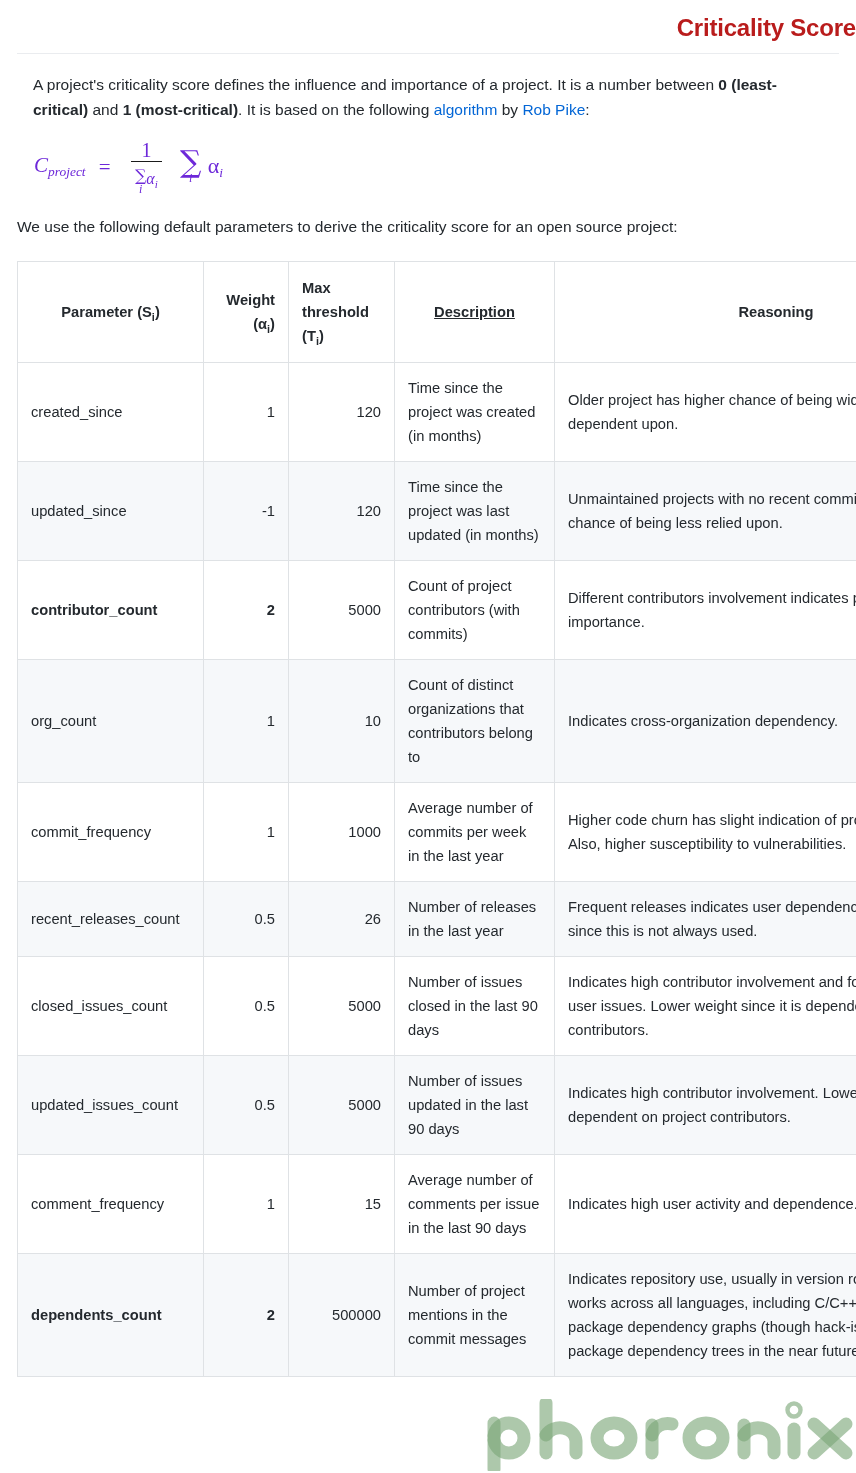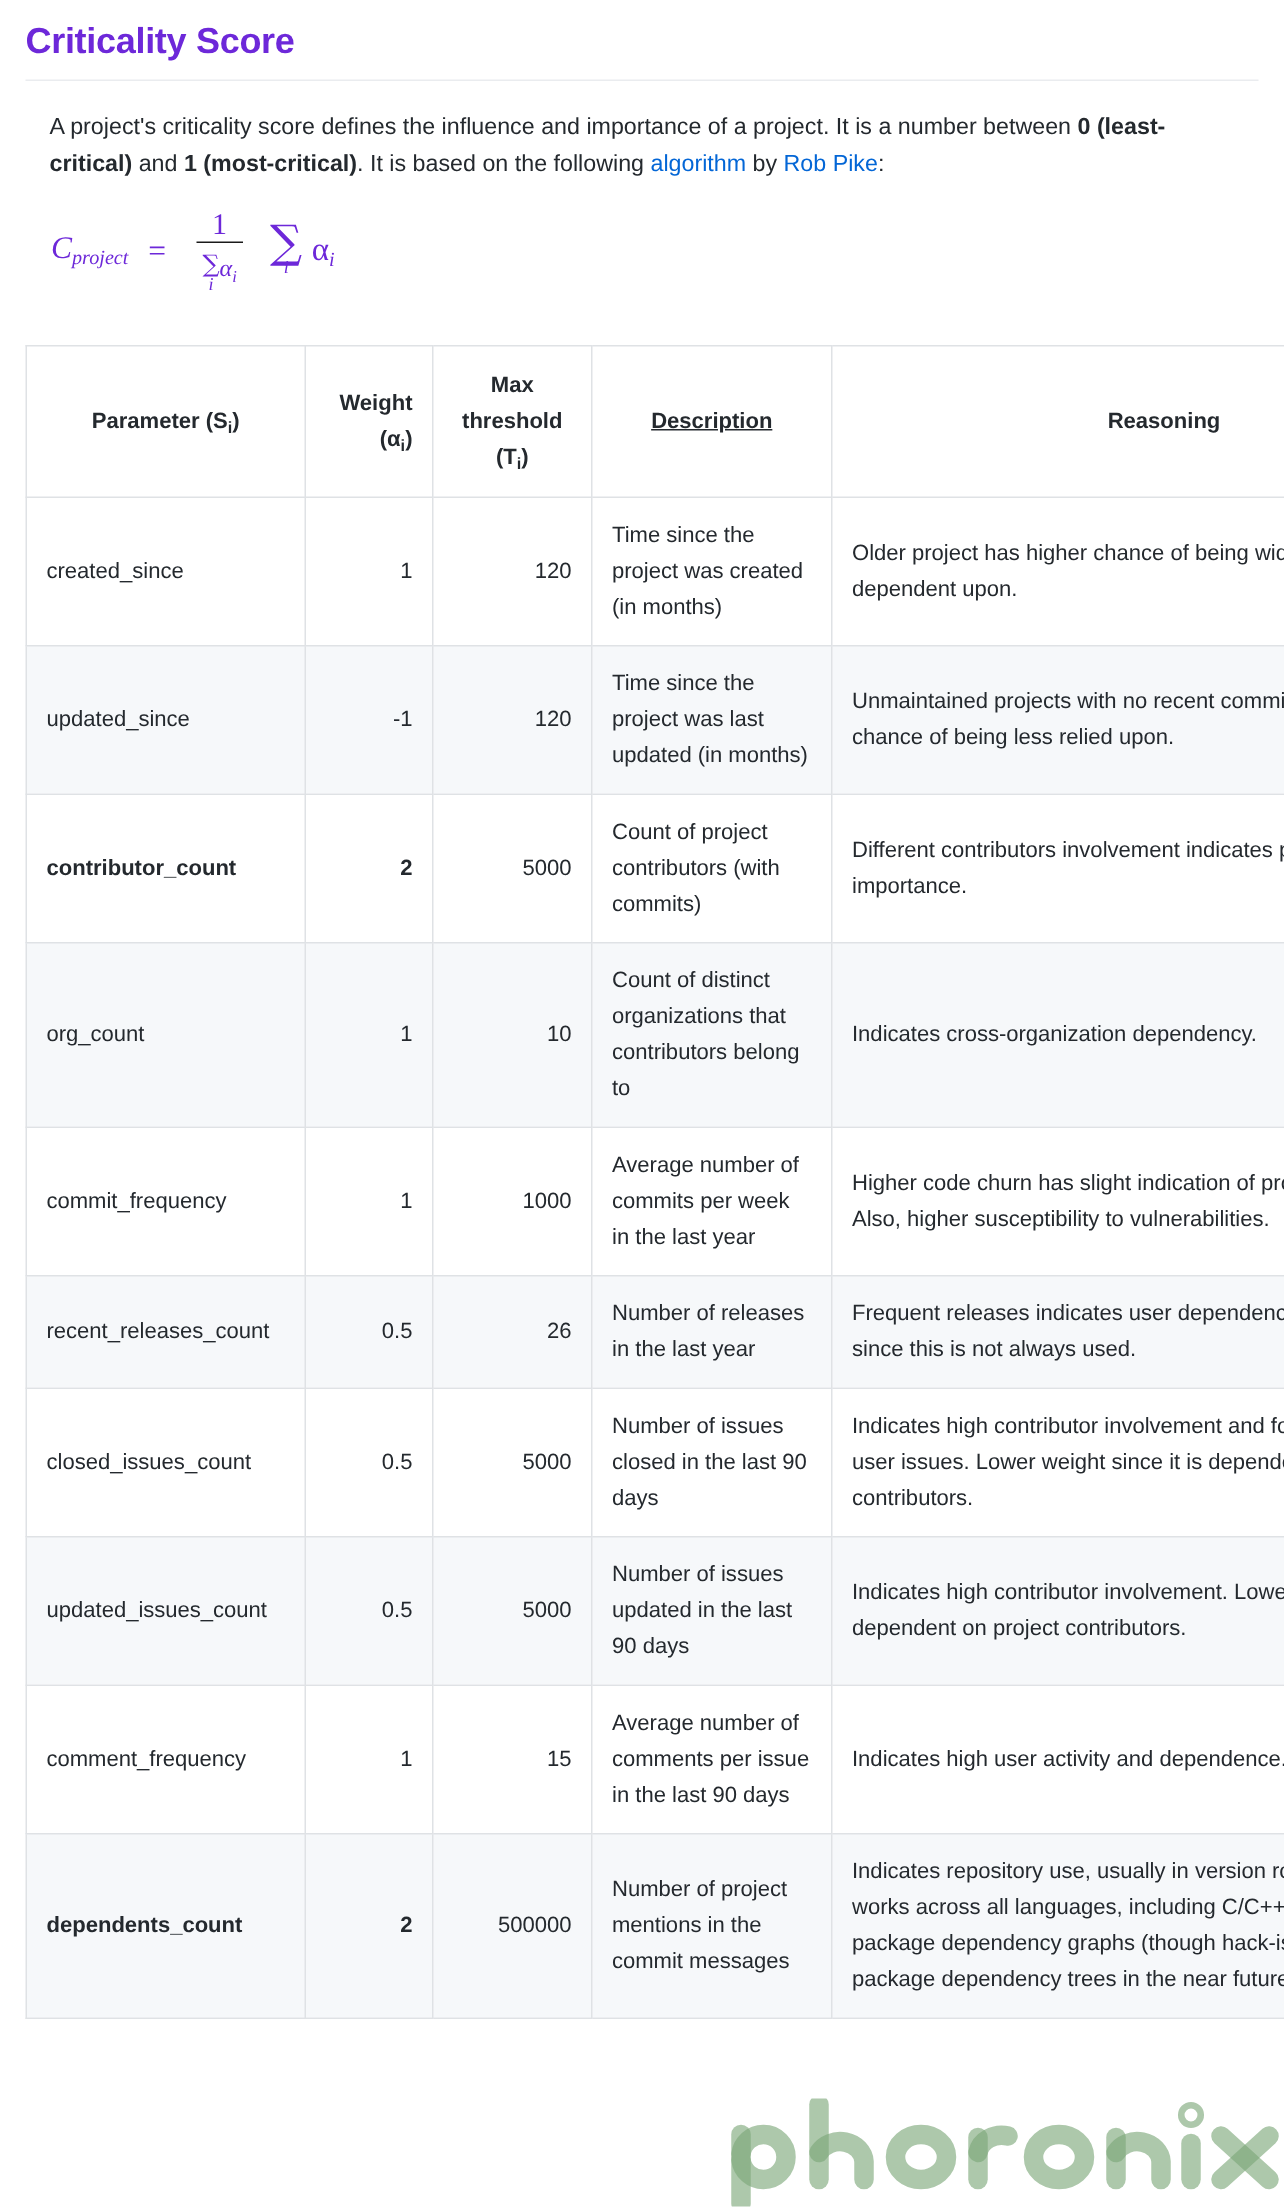--- a/index.html
+++ b/index.html
@@ -14,24 +14,25 @@
     overflow-x: hidden;
   }
 
   .page { padding: 0 0 0 0; position: relative; }
 
   
   .page-title {
     font-size: 24px;
     font-weight: bold;
     line-height: 1.2;
-    color: #6d28d9;
+    color: #b91c1c;
     margin: 0;
     padding: 14px 0 10px 17px;
     letter-spacing: -0.2px;
+    text-align: right;
   }
   .title-rule {
     height: 1px;
     background: #eaecef;
     margin: 0 17px 0 17px;
   }
 
   
   .intro {
     margin: 0;
@@ -138,21 +139,21 @@
   }
   table.params thead th {
     font-weight: bold;
     color: #24292e;
     padding: 14px 13px;
     background: #ffffff;
     line-height: 24px;
   }
   th.h-param { text-align: center; margin-top: 44px; }
   th.h-weight { text-align: right; }
-  th.h-thresh { text-align: center; }
+  th.h-thresh { text-align: left; }
   th.h-desc { text-align: center; text-decoration: underline; }
   th.h-reason { text-align: center; }
 
   table.params tbody td { padding: 13px 13px; line-height: 24px; }
   td.c-name { text-align: left; }
   td.c-num { text-align: right; }
   td.c-text { text-align: left; }
   tbody tr.shaded td { background: #f6f8fa; }
   tbody tr.plain td { background: #ffffff; }
   tr.bold td.c-name, tr.bold td.c-num.weight { font-weight: bold; }
@@ -199,20 +200,21 @@
         <span class="sigma-big">∑</span>
         <span class="idx">i</span>
       </span>
 
       <span class="f-c"><span style="font-size:22px;">α</span><span class="sub">i</span></span>
 
 
     </span>
   </div>
 
+  <p class="para2">We use the following default parameters to derive the criticality score for an open source project:</p>
 
   <div class="table-wrap">
     <table class="params">
       <colgroup>
         <col class="c-param">
           <col class="c-weight">
           <col class="c-thresh">
           <col class="c-desc">
           <col class="c-reason">
       </colgroup>

